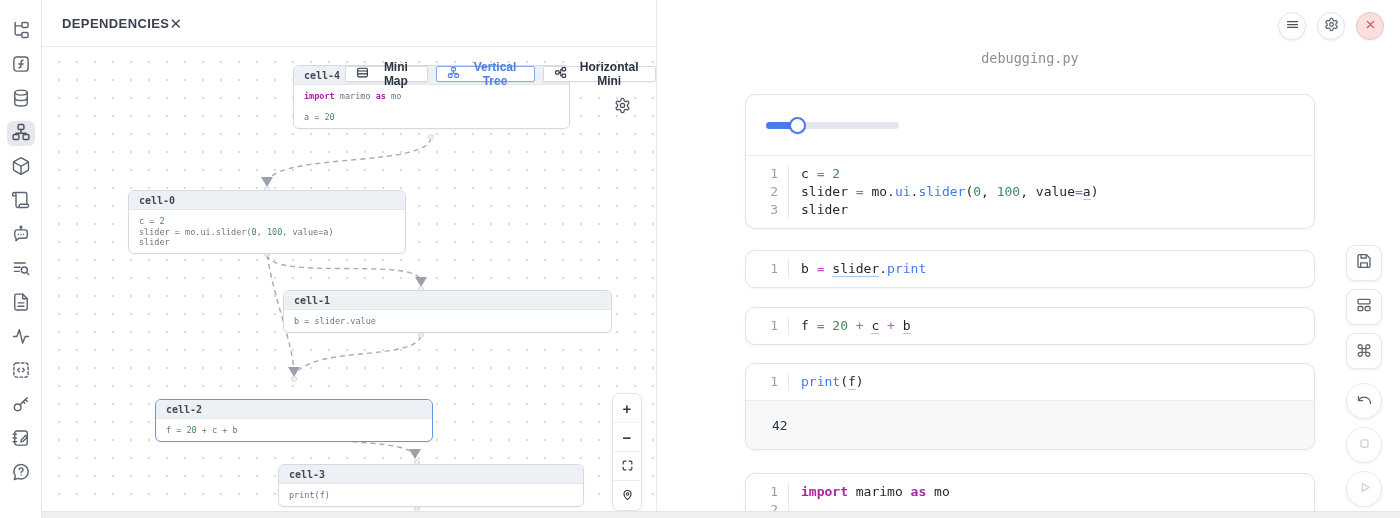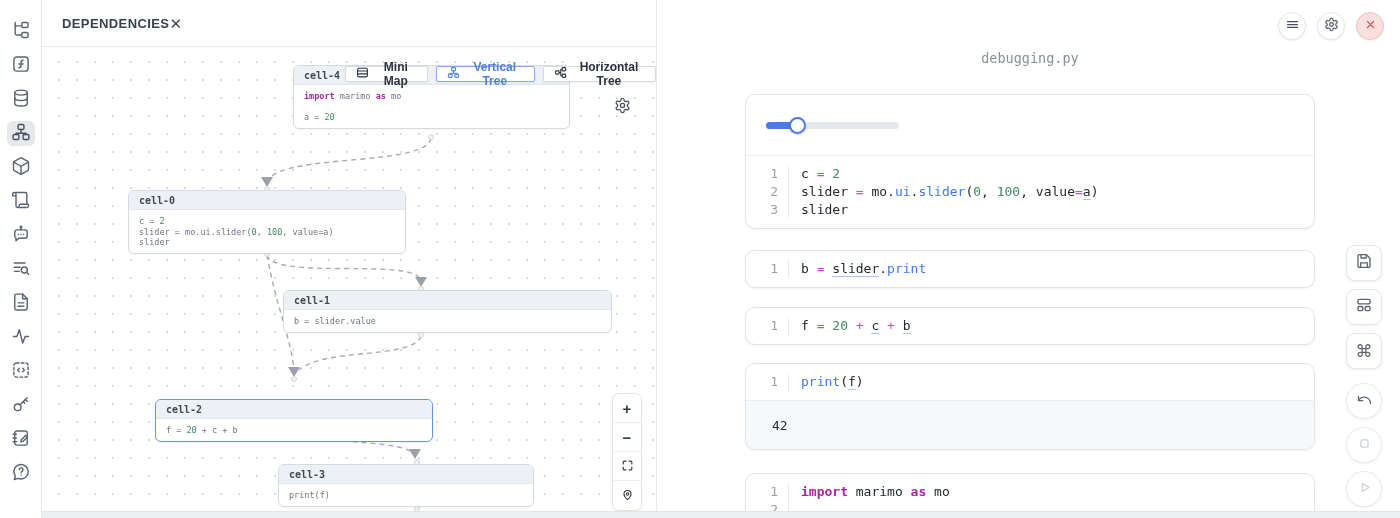--- a/index.html
+++ b/index.html
@@ -256,21 +256,21 @@
         <div class="gnode-body gcode"><div class="gline"><span class="tk-p">c = </span><span class="tk-n">2</span></div><div class="gline"><span class="tk-p">slider = mo.ui.slider(</span><span class="tk-n">0</span><span class="tk-p">, </span><span class="tk-n">100</span><span class="tk-p">, value=a)</span></div><div class="gline"><span class="tk-p">slider</span></div></div>
       </div>
       <div class="gnode" style="left:241px; top:243px; width:329px;">
         <div class="gnode-head">cell-1</div>
         <div class="gnode-body gcode"><div class="gline"><span class="tk-p">b = slider.value</span></div></div>
       </div>
       <div class="gnode selected" style="left:113px; top:352px; width:278px;">
         <div class="gnode-head">cell-2</div>
         <div class="gnode-body gcode"><div class="gline"><span class="tk-p">f = </span><span class="tk-n">20</span><span class="tk-p"> + c + b</span></div></div>
       </div>
-      <div class="gnode" style="left:236px; top:417px; width:256px;">
+      <div class="gnode" style="left:236px; top:417px; width:306px;">
         <div class="gnode-head">cell-3</div>
         <div class="gnode-body gcode"><div class="gline"><span class="tk-p">print(f)</span></div></div>
       </div>
 
       <div class="graph-toolbar">
         <button class="gt-btn">
           <span><svg viewBox="0 0 24 24" fill="none" stroke="currentColor" stroke-width="2" stroke-linecap="round">
                 <rect x="3" y="4" width="18" height="16" rx="2.5"></rect>
                 <path d="M3 9.3h18M3 14.6h18"></path>
               </svg></span>
@@ -285,21 +285,21 @@
               </svg></span>
           <span>Vertical Tree</span>
         </button>
         <button class="gt-btn">
           <span><svg viewBox="0 0 24 24" fill="none" stroke="currentColor" stroke-width="2" stroke-linecap="round" stroke-linejoin="round">
                 <rect x="3" y="9" width="6.5" height="6" rx="1.5"></rect>
                 <rect x="15" y="3" width="6.5" height="6" rx="1.5"></rect>
                 <rect x="15" y="15" width="6.5" height="6" rx="1.5"></rect>
                 <path d="M9.5 12h3m0 0V6h2.5m-2.5 6v6h2.5"></path>
               </svg></span>
-          <span>Horizontal Tree</span>
+          <span>Horizontal Mini</span>
         </button>
       </div>
 
       <button class="graph-gear"><span><svg viewBox="0 0 24 24" fill="none" stroke="currentColor" stroke-width="1.8" stroke-linecap="round" stroke-linejoin="round">
               <path d="M12.22 2h-.44a2 2 0 0 0-2 2v.18a2 2 0 0 1-1 1.73l-.43.25a2 2 0 0 1-2 0l-.15-.08a2 2 0 0 0-2.73.73l-.22.38a2 2 0 0 0 .73 2.73l.15.1a2 2 0 0 1 1 1.72v.51a2 2 0 0 1-1 1.74l-.15.09a2 2 0 0 0-.73 2.73l.22.38a2 2 0 0 0 2.73.73l.15-.08a2 2 0 0 1 2 0l.43.25a2 2 0 0 1 1 1.73V20a2 2 0 0 0 2 2h.44a2 2 0 0 0 2-2v-.18a2 2 0 0 1 1-1.73l.43-.25a2 2 0 0 1 2 0l.15.08a2 2 0 0 0 2.73-.73l.22-.39a2 2 0 0 0-.73-2.73l-.15-.08a2 2 0 0 1-1-1.74v-.5a2 2 0 0 1 1-1.74l.15-.09a2 2 0 0 0 .73-2.73l-.22-.38a2 2 0 0 0-2.73-.73l-.15.08a2 2 0 0 1-2 0l-.43-.25a2 2 0 0 1-1-1.73V4a2 2 0 0 0-2-2z"></path>
               <circle cx="12" cy="12" r="3"></circle>
             </svg></span></button>
 
       <div class="zoom-stack">
         <button class="zoom-btn">+</button>

